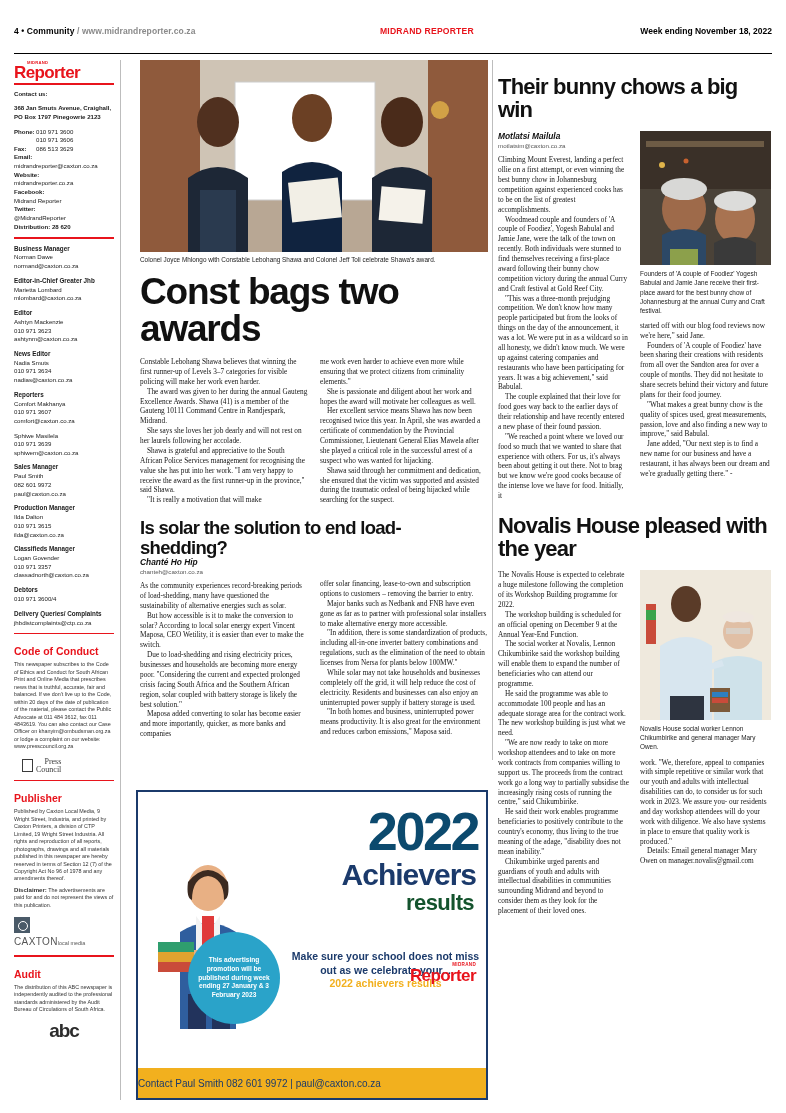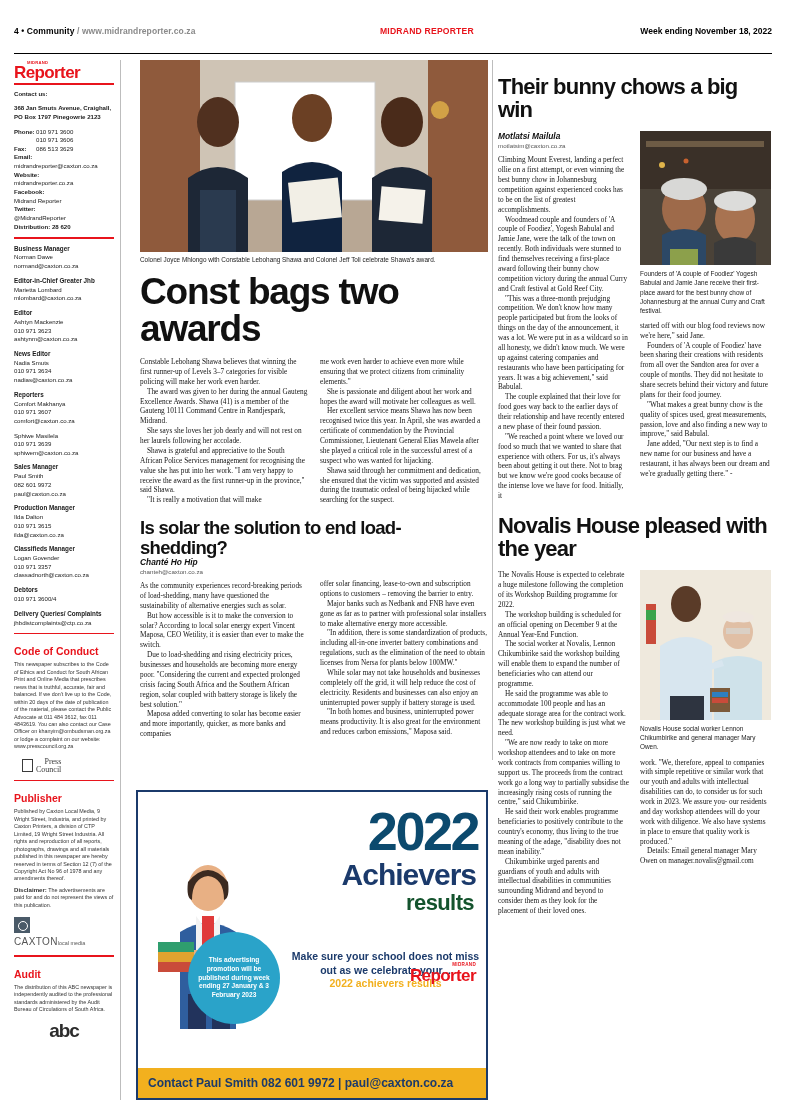--- a/index.html
+++ b/index.html
@@ -102,21 +102,21 @@
   .ad-ach { position:absolute; right: 10px; top: 66px; font-size: 30px; font-weight:bold; color:#1b3a6b; letter-spacing:-1px;}
   .ad-res { position:absolute; right: 12px; top: 98px; font-size: 22px; font-weight:bold; color:#14532d; letter-spacing:-0.6px;}
   .ad-circle {
     position:absolute; left: 50px; top: 140px; width: 92px; height: 92px; border-radius:50%;
     background:#2aa3c9; color:#fff; font-size: 6.6px; font-weight:bold; line-height:1.35;
     display:flex; align-items:center; justify-content:center; text-align:center; padding: 10px;
   }
   .ad-msg { position:absolute; left: 150px; top: 158px; width: 195px; font-size: 10.5px; font-weight:bold; color:#1b3a6b; line-height:1.3; text-align:center;}
   .ad-msg .yel { color:#f2b01e; }
   .ad-bot { position:absolute; left:0; bottom:0; width:100%; height: 30px; background:#f2b01e; display:flex; align-items:center;}
-  .ad-bot span { font-size:12px; font-weight:bold; color:#1b3a6b; padding-left: 10px;}
+  .ad-bot span { font-size:10px; font-weight:normal; color:#1b3a6b; }
   .ad-rep { position:absolute; right: 10px; bottom: 36px; text-align:right;}
   .ad-rep .kick { font-size:4.6px; font-weight:bold; color:#e8141c; letter-spacing:.3px;}
   .ad-rep .word { font-size: 17px; font-weight:bold; color:#e8141c; letter-spacing:-0.6px; line-height:1;}
 
   .student-art { position:absolute; left: 6px; top: 62px; width: 130px; height: 175px; }
 </style>
 </head>
 <body>
 
 <div class="page">

